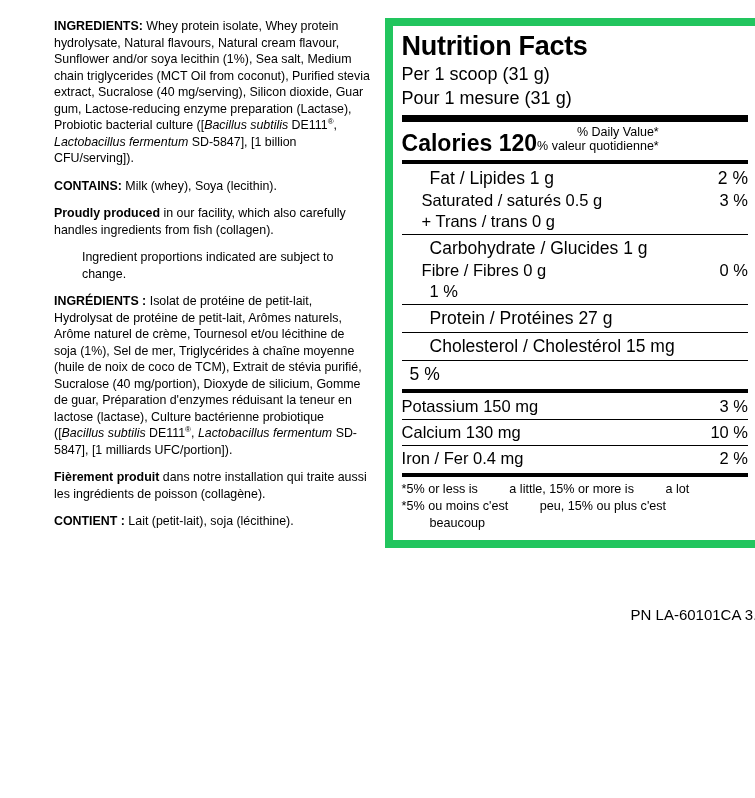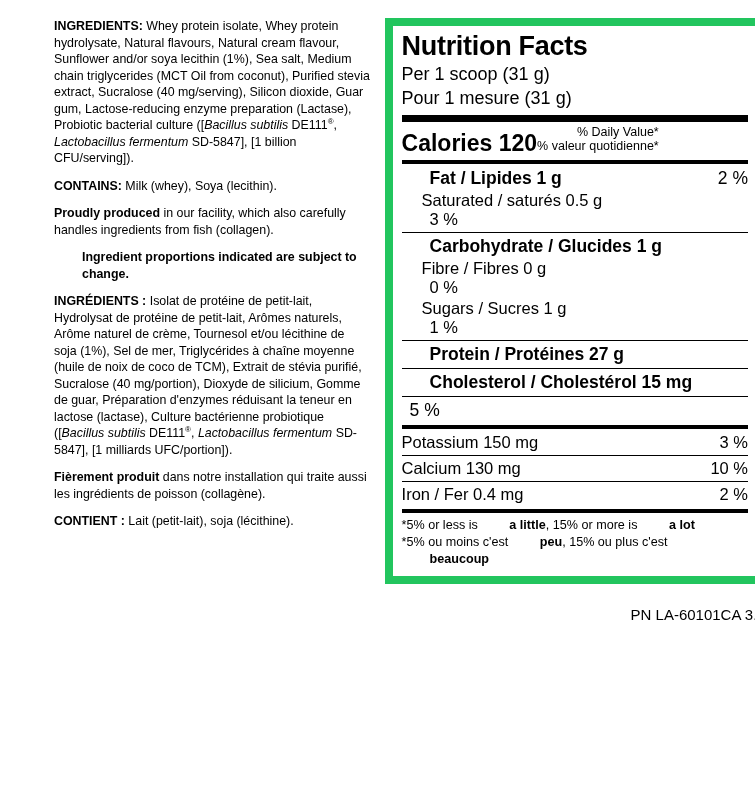--- a/index.html
+++ b/index.html
@@ -34,21 +34,21 @@
     width: 318px;
     font-size: 12.4px;
     line-height: 1.33;
   }
   .para {
     margin: 0 0 11px 0;
     text-align: left;
   }
   .lbl { font-weight: bold; }
   .ital { font-style: italic; }
-  .bold { font-weight: bold; padding-left: 28px; }
+  .bold { font-weight: normal; padding-left: 28px; }
   .sup { font-size: 8px; vertical-align: super; }
 
   
   .nf-panel {
     width: 382px;
     border: 8px solid #22c55e;
     box-sizing: border-box;
     padding: 6px 9px 8px 9px;
     background: #fff;
   }
@@ -99,21 +99,21 @@
   .nrow {
     display: flex;
     justify-content: space-between;
     align-items: baseline;
     font-size: 16.5px;
     padding: 1px 0;
   }
   .nrow .nm { }
   .nrow .val { white-space: nowrap; padding-left: 8px; }
   .nrow.big { font-size: 17.5px; }
-  .indent { padding-left: 20px; flex-direction: column; }
+  .indent { padding-left: 20px; }
 
   .footnote {
     font-size: 12.6px;
     line-height: 1.35;
   }
 
   .pn {
     position: absolute;
     right: 13px;
     bottom: 26px;
@@ -174,33 +174,36 @@
       <div class="rule-med"></div>
 
       <div class="nrow big">
         <span class="nm bold">Fat / Lipides 1 g</span>
         <span class="val">2 %</span>
       </div>
       <div class="nrow indent">
         <span class="nm">Saturated / saturés 0.5 g</span>
         <span class="val">3 %</span>
       </div>
+      <div class="nrow indent">
+        <span class="nm">+ Trans / trans 0 g</span>
+        <span class="val"></span>
+      </div>
 
       <div class="rule-thin"></div>
 
       <div class="nrow big">
         <span class="nm bold">Carbohydrate / Glucides 1 g</span>
         <span class="val"></span>
       </div>
       <div class="nrow indent">
         <span class="nm">Fibre / Fibres 0 g</span>
         <span class="val">0 %</span>
       </div>
       <div class="nrow indent">
-        <span class="nm">Sugars / Sucres 1 g</span>
         <span class="val">1 %</span>
       </div>
 
       <div class="rule-thin"></div>
 
       <div class="nrow big">
         <span class="nm bold">Protein / Protéines 27 g</span>
         <span class="val"></span>
       </div>
 

